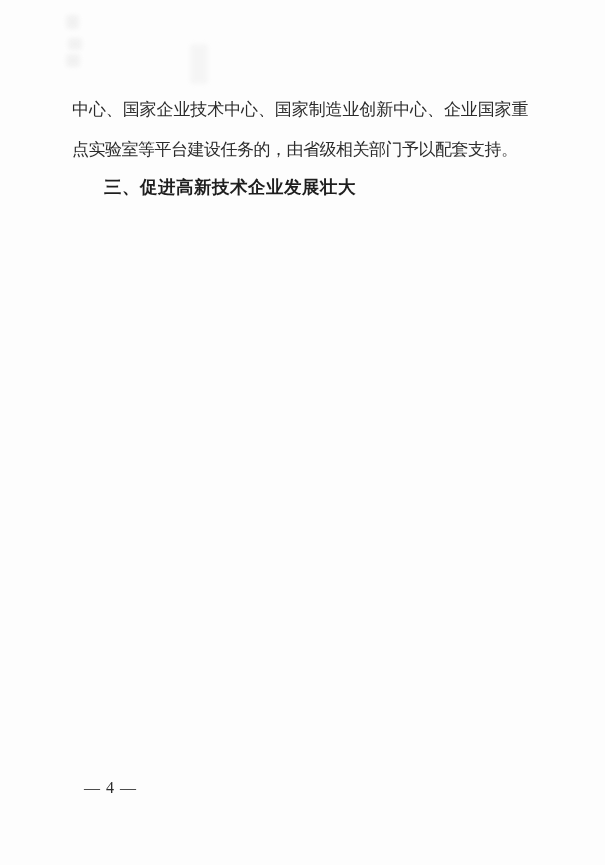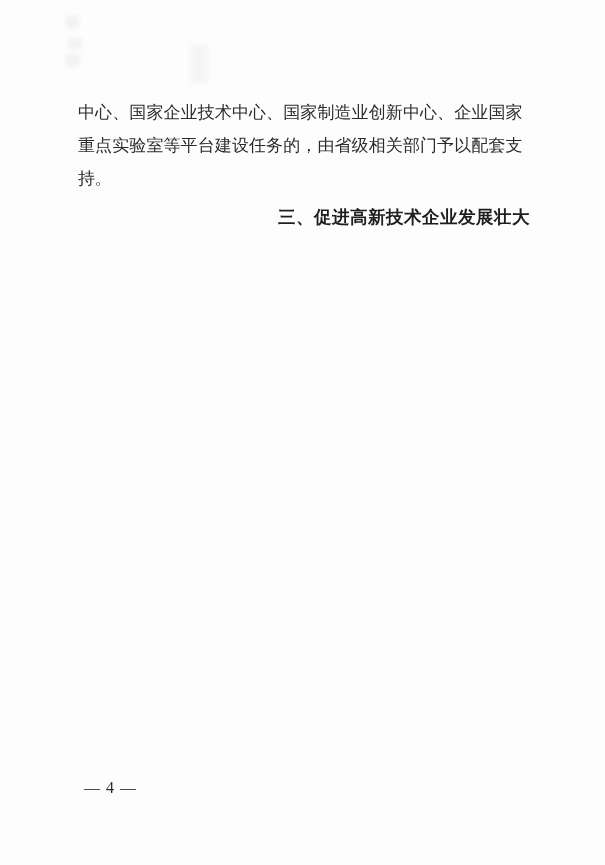--- a/index.html
+++ b/index.html
@@ -16,47 +16,46 @@
     color: #2b2b2b;
     font-family: "Liberation Serif", "DejaVu Serif", serif;
   }
   .content {
     position: absolute;
     left: 70px;
     top: 88px;
     width: 460px;
   }
   .para {
-    margin: 8px;
+    margin: 2px;
     font-size: 17px;
-    line-height: 33px;
+    line-height: 40px;
     letter-spacing: -0.5px;
     text-align: justify;
     color: #2b2b2b;
   }
   .para.indent {
     text-indent: 34px;
   }
   .lead {
     font-weight: bold;
     color: #222222;
   }
   .body-seg {
     font-weight: normal;
   }
   .heading {
     margin: 1px 0 1px 0;
-    font-family: Liberation Mono, monospace;
+    font-family: Liberation Serif, serif;
     font-weight: bold;
     font-size: 17.5px;
     line-height: 30px;
     letter-spacing: 0.5px;
     text-indent: 34px;
     color: #1e1e1e;
-    text-align: right;
   }
   .footer-pagenum {
     position: absolute;
     left: 84px;
     top: 779px;
     font-size: 16px;
     letter-spacing: 1px;
     color: #2b2b2b;
     font-family: "Liberation Serif", "DejaVu Serif", serif;
   }

